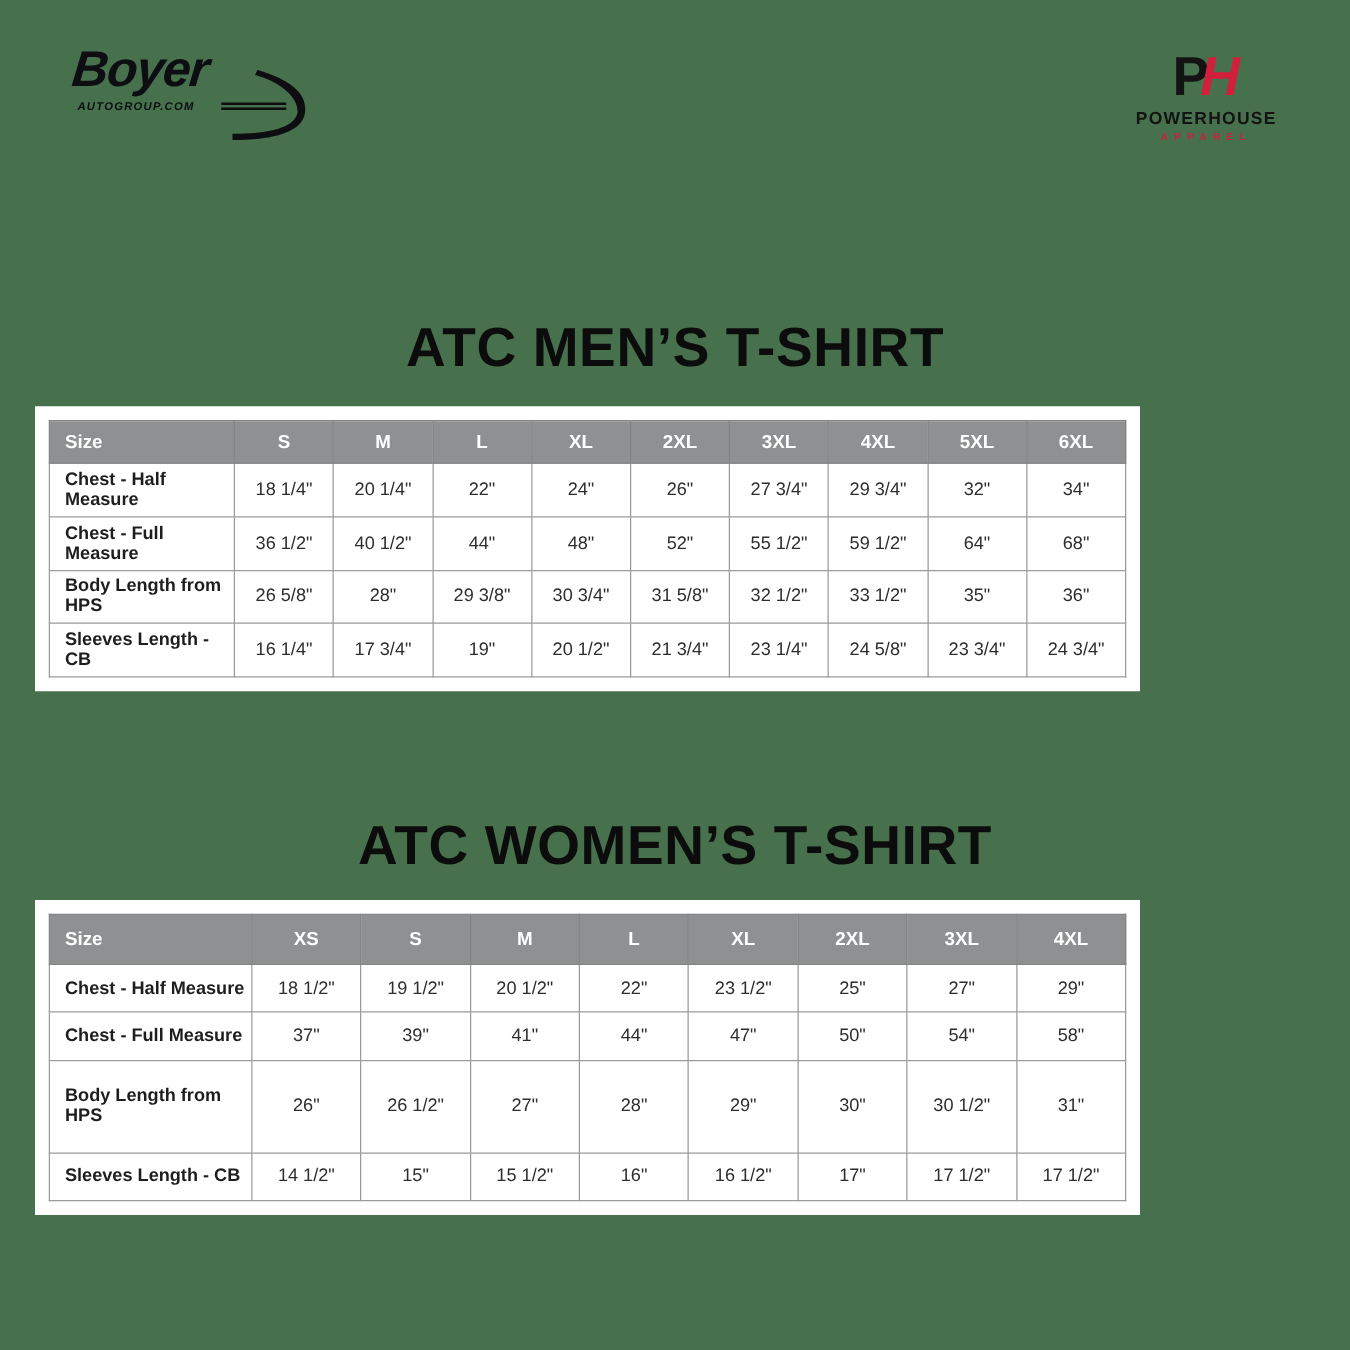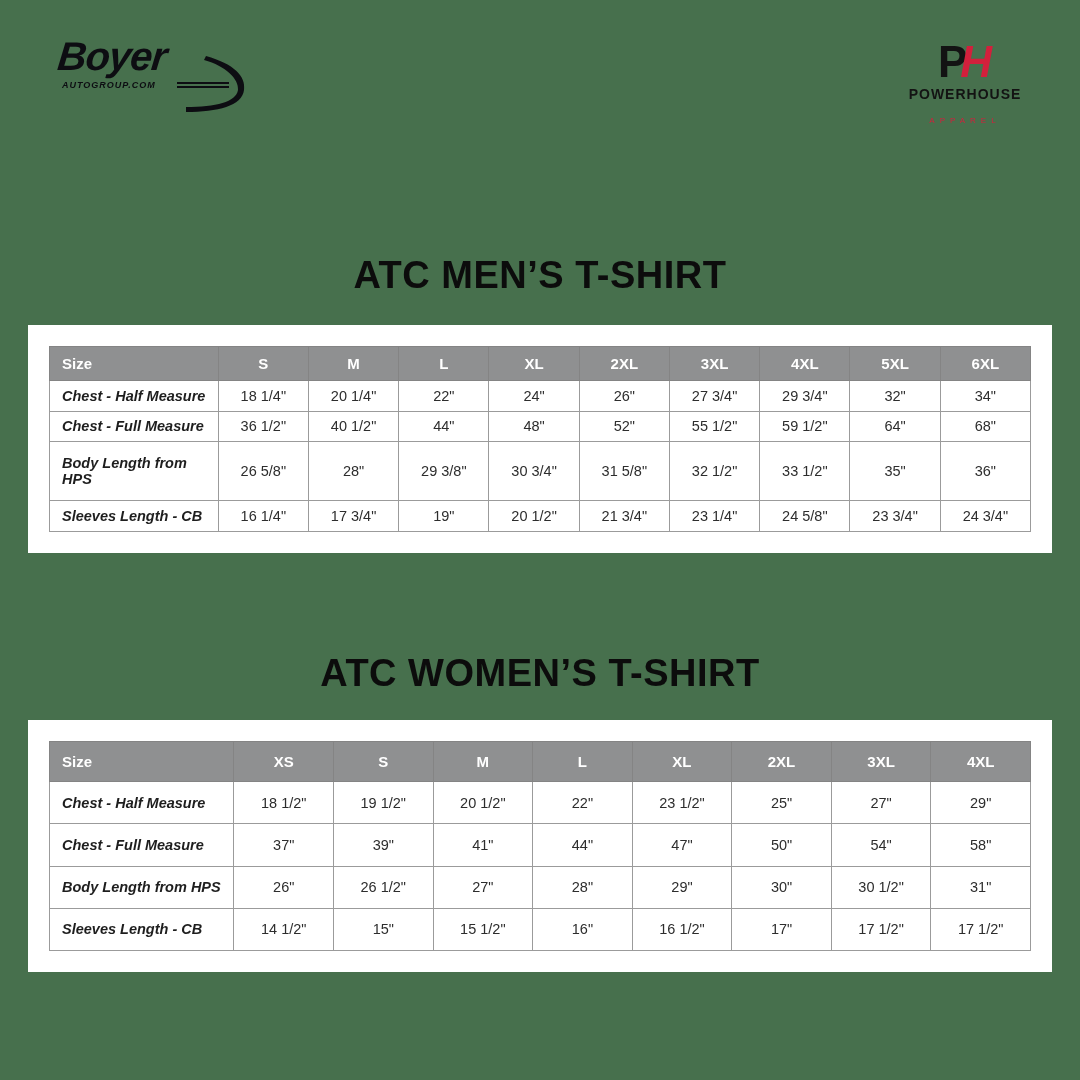--- a/index.html
+++ b/index.html
@@ -30,55 +30,55 @@
   .boyer-swoosh{position:absolute;right:-18px;top:18px;}
 
   .ph-logo{
     position:absolute;right:40px;top:40px;width:150px;height:80px;
     display:flex;flex-direction:column;align-items:center;
   }
   .ph-monogram{line-height:1;display:flex;align-items:flex-end;}
   .ph-p{font-size:44px;font-weight:800;color:#131313;letter-spacing:0;}
   .ph-h{font-size:44px;font-weight:800;font-style:italic;margin-left:-7px;}
   .ph-name{font-size:14px;font-weight:800;color:#131313;letter-spacing:1px;margin-top:2px;white-space:nowrap;text-align:center;}
-  .ph-sub{font-size:8px;font-weight:normal;letter-spacing:5px;margin-top:14px;white-space:nowrap;}
+  .ph-sub{font-size:8px;font-weight:bold;letter-spacing:5px;margin-top:3px;white-space:nowrap;}
 
   
   .section-title{
     position:absolute;left:0;width:1080px;text-align:center;
-    font-size:38px;font-weight:800;color:#0c0c0c;letter-spacing:0.5px;
+    font-size:44px;font-weight:800;color:#0c0c0c;letter-spacing:0.5px;
     font-family:"Liberation Sans","DejaVu Sans",sans-serif;
   }
   #title-mens{top:254px;}
   #title-womens{top:617px;margin-top:35px;}
 
   
   .panel{
-    position:absolute;left:28px;width:1024px;background:#ffffff;
-    box-sizing:border-box;padding:21px;
+    position:absolute;left:28px;width:884px;background:#ffffff;
+    box-sizing:border-box;padding:11px;
   }
   #panel-mens{top:325px;height:228px;}
   #panel-womens{top:720px;height:252px;}
 
   table.size-chart{
     width:100%;height:100%;border-collapse:collapse;table-layout:fixed;
   }
   .size-chart th,.size-chart td{
     border:1px solid #9b9b9b;
     font-size:14.5px;color:#2d2d2d;
     text-align:center;vertical-align:middle;
     padding:0 2px;box-sizing:border-box;
   }
   .size-chart thead th{
     background:#8f9091;color:#ffffff;font-weight:bold;font-size:15px;
     border:1px solid #848484;
   }
   .size-chart th.corner{ text-align:left;padding-left:12px; }
   .size-chart td.row-label{
-    text-align:left;padding-left:12px;font-weight:bold;color:#1e1e1e;font-style:italic;
+    text-align:left;padding-left:12px;font-weight:bold;color:#1e1e1e;
   }
   #panel-mens thead tr{height:34px;}
   #panel-womens thead tr{height:40px;}
 </style>
 </head>
 <body style="background: rgb(71, 112, 77);">
 
 <div class="boyer-logo">
   <div class="boyer-word">Boyer</div>
   <svg class="boyer-swoosh" width="80" height="62" viewBox="0 0 80 62">

